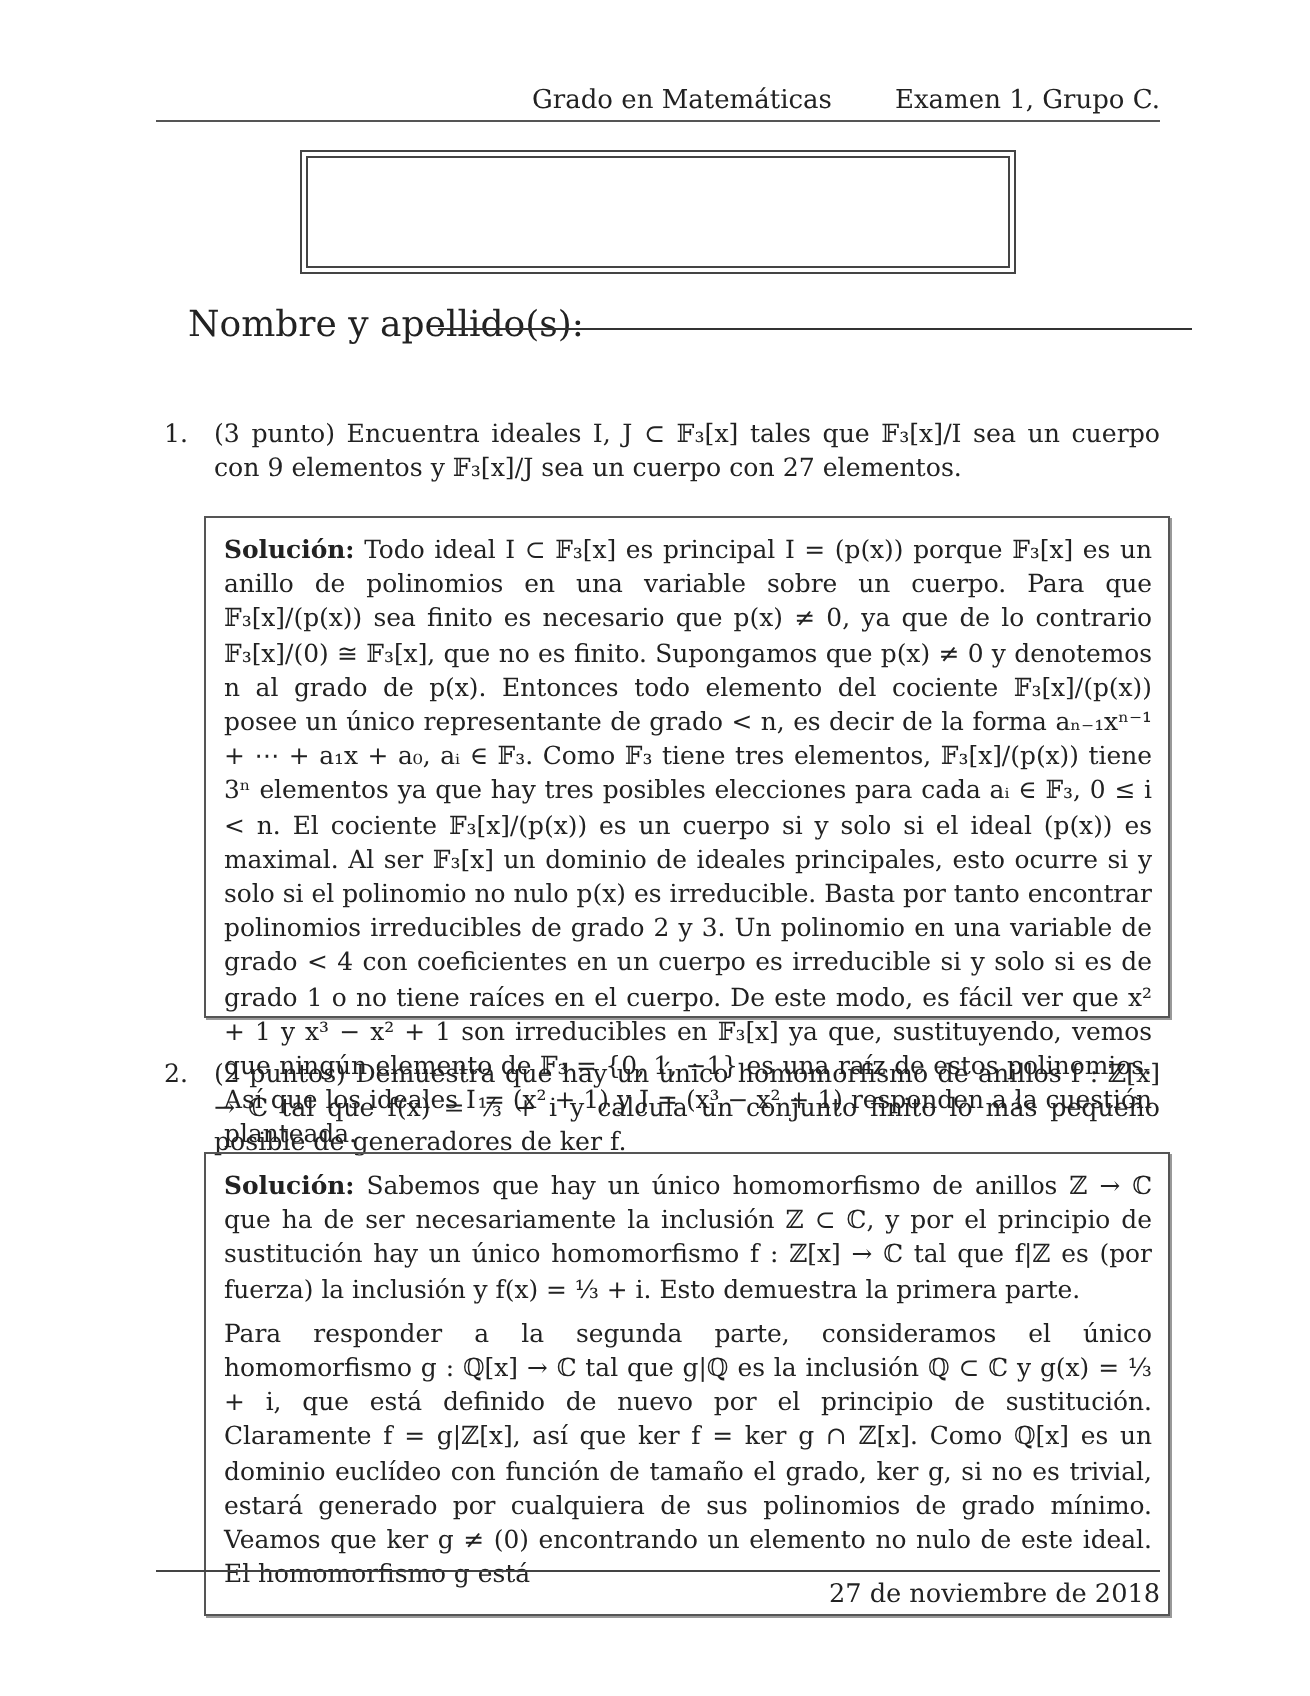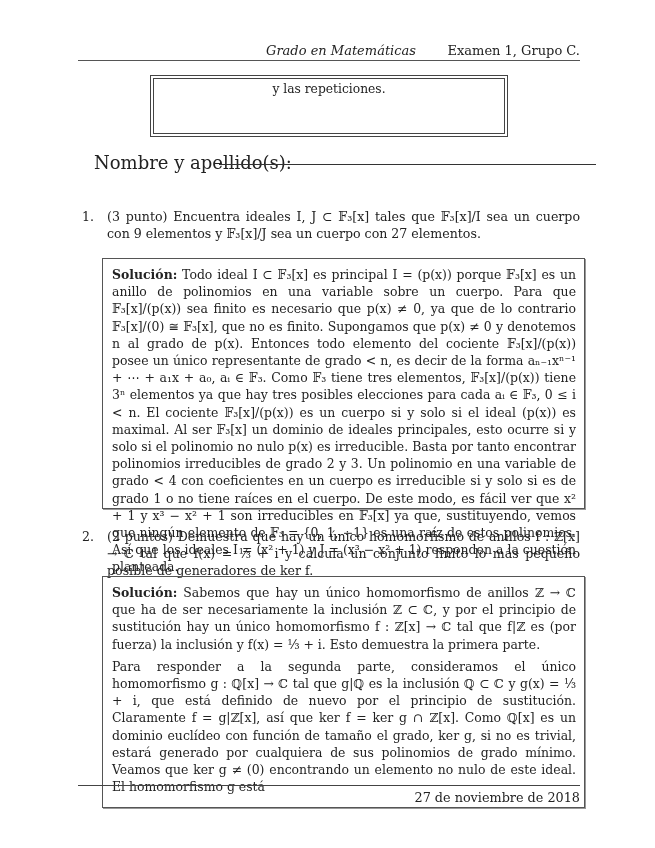--- a/index.html
+++ b/index.html
@@ -2,21 +2,21 @@
 <html><head>
 <meta charset="utf-8">
 <style>
   html, body { margin:0; padding:0; background:#ffffff; }
   body { width:655px; height:848px; position:relative; overflow:hidden;
          font-family:"DejaVu Serif", "Liberation Serif", serif; color:#222; }
   .header { position:absolute; left:78px; top:42px; width:502px; height:18px;
             font-size:13px; border-bottom:1px solid #555; }
   .header span { position:absolute; top:1px; white-space:nowrap; }
   .h-left { left:0; }
-  .h-center { left:188px;font-style:italic; }
+  .h-center { left:188px; }
   .h-right { right:0; }
   .notice { position:absolute; left:150px; top:75px; width:352px; height:56px;
             border:1px solid #444; padding:2px; }
   .notice-inner { border:1px solid #444; height:100%; box-sizing:border-box;
                   text-align:center; font-size:12.3px; line-height:16.5px; padding-top:2px; }
   .name-row { position:absolute; left:94px; top:152px; width:502px; font-size:18px; }
   .name-row .label { white-space:nowrap; }
   .name-line { position:absolute; left:125px; right:0; top:12px; border-bottom:1px solid #333; }
   .q { position:absolute; left:82px; width:498px; font-size:12.6px; line-height:17px; }
   .q .num { position:absolute; left:0; top:0; }
@@ -33,21 +33,20 @@
 </head>
 <body>
 
 <div class="header">
   <span class="h-center">Grado en Matemáticas</span>
   <span class="h-right">Examen 1, Grupo C.</span>
 </div>
 
 <div class="notice">
   <div class="notice-inner">
-    <div>y las repeticiones.</div>
   </div>
 </div>
 
 <div class="name-row">
   <span class="label">Nombre y apellido(s):</span>
   <div class="name-line"></div>
 </div>
 
 <div class="q" style="top:208px;">
   <span class="num">1.</span>

